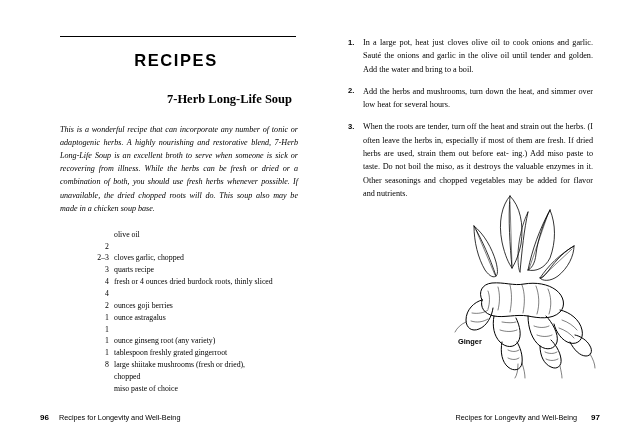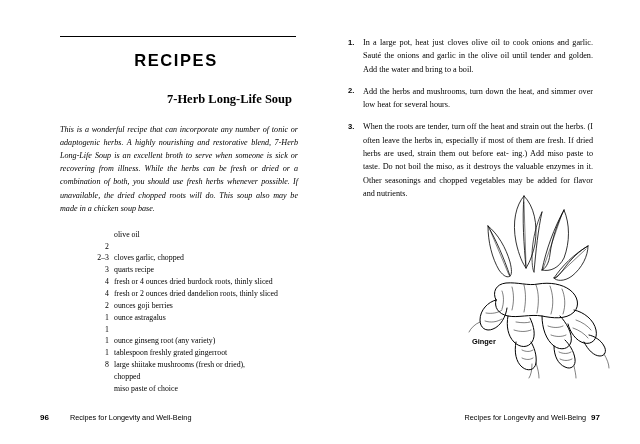--- a/index.html
+++ b/index.html
@@ -114,21 +114,21 @@
     width: 245px;
   }
   .narrow {
     width: 124px;
     text-align: justify;
   }
 
   
   .illo {
     position: absolute;
-    right: 24px;
+    right: 38px;
     top: 150px;
     width: 150px;
     height: 230px;
     margin-left: 20px;
   }
   .illo svg {
     display: block;
   }
   .illo-caption {
     position: absolute;
@@ -153,22 +153,22 @@
   .footer-right {
     right: 40px;
   }
   .folio {
     font-weight: bold;
     font-size: 8px;
   }
   .runhead {
     font-size: 7.3px;
   }
-  .footer-left .folio { margin-right: 21px; }
-  .footer-right .folio { margin-left: 5px; }
+  .footer-left .folio { margin-right: 10px; }
+  .footer-right .folio { margin-left: 14px; }
 </style>
 </head>
 <body>
 
 <div class="spread">
 
   <div class="page page-left">
 
     <div class="rule"></div>
 
@@ -199,21 +199,20 @@
         <span class="ing-name">quarts recipe</span>
       </div>
 
       <div class="ing-row">
         <span class="ing-amt">4</span>
         <span class="ing-name">fresh or 4 ounces dried burdock roots, thinly sliced</span>
       </div>
 
       <div class="ing-row">
         <span class="ing-amt">4</span>
-        <span class="ing-name">fresh or 2 ounces dried dandelion roots, thinly sliced</span>
       </div>
 
       <div class="ing-row">
         <span class="ing-amt">2</span>
         <span class="ing-name">ounces goji berries</span>
       </div>
 
       <div class="ing-row">
         <span class="ing-amt">1</span>
         <span class="ing-name">ounce astragalus</span>

